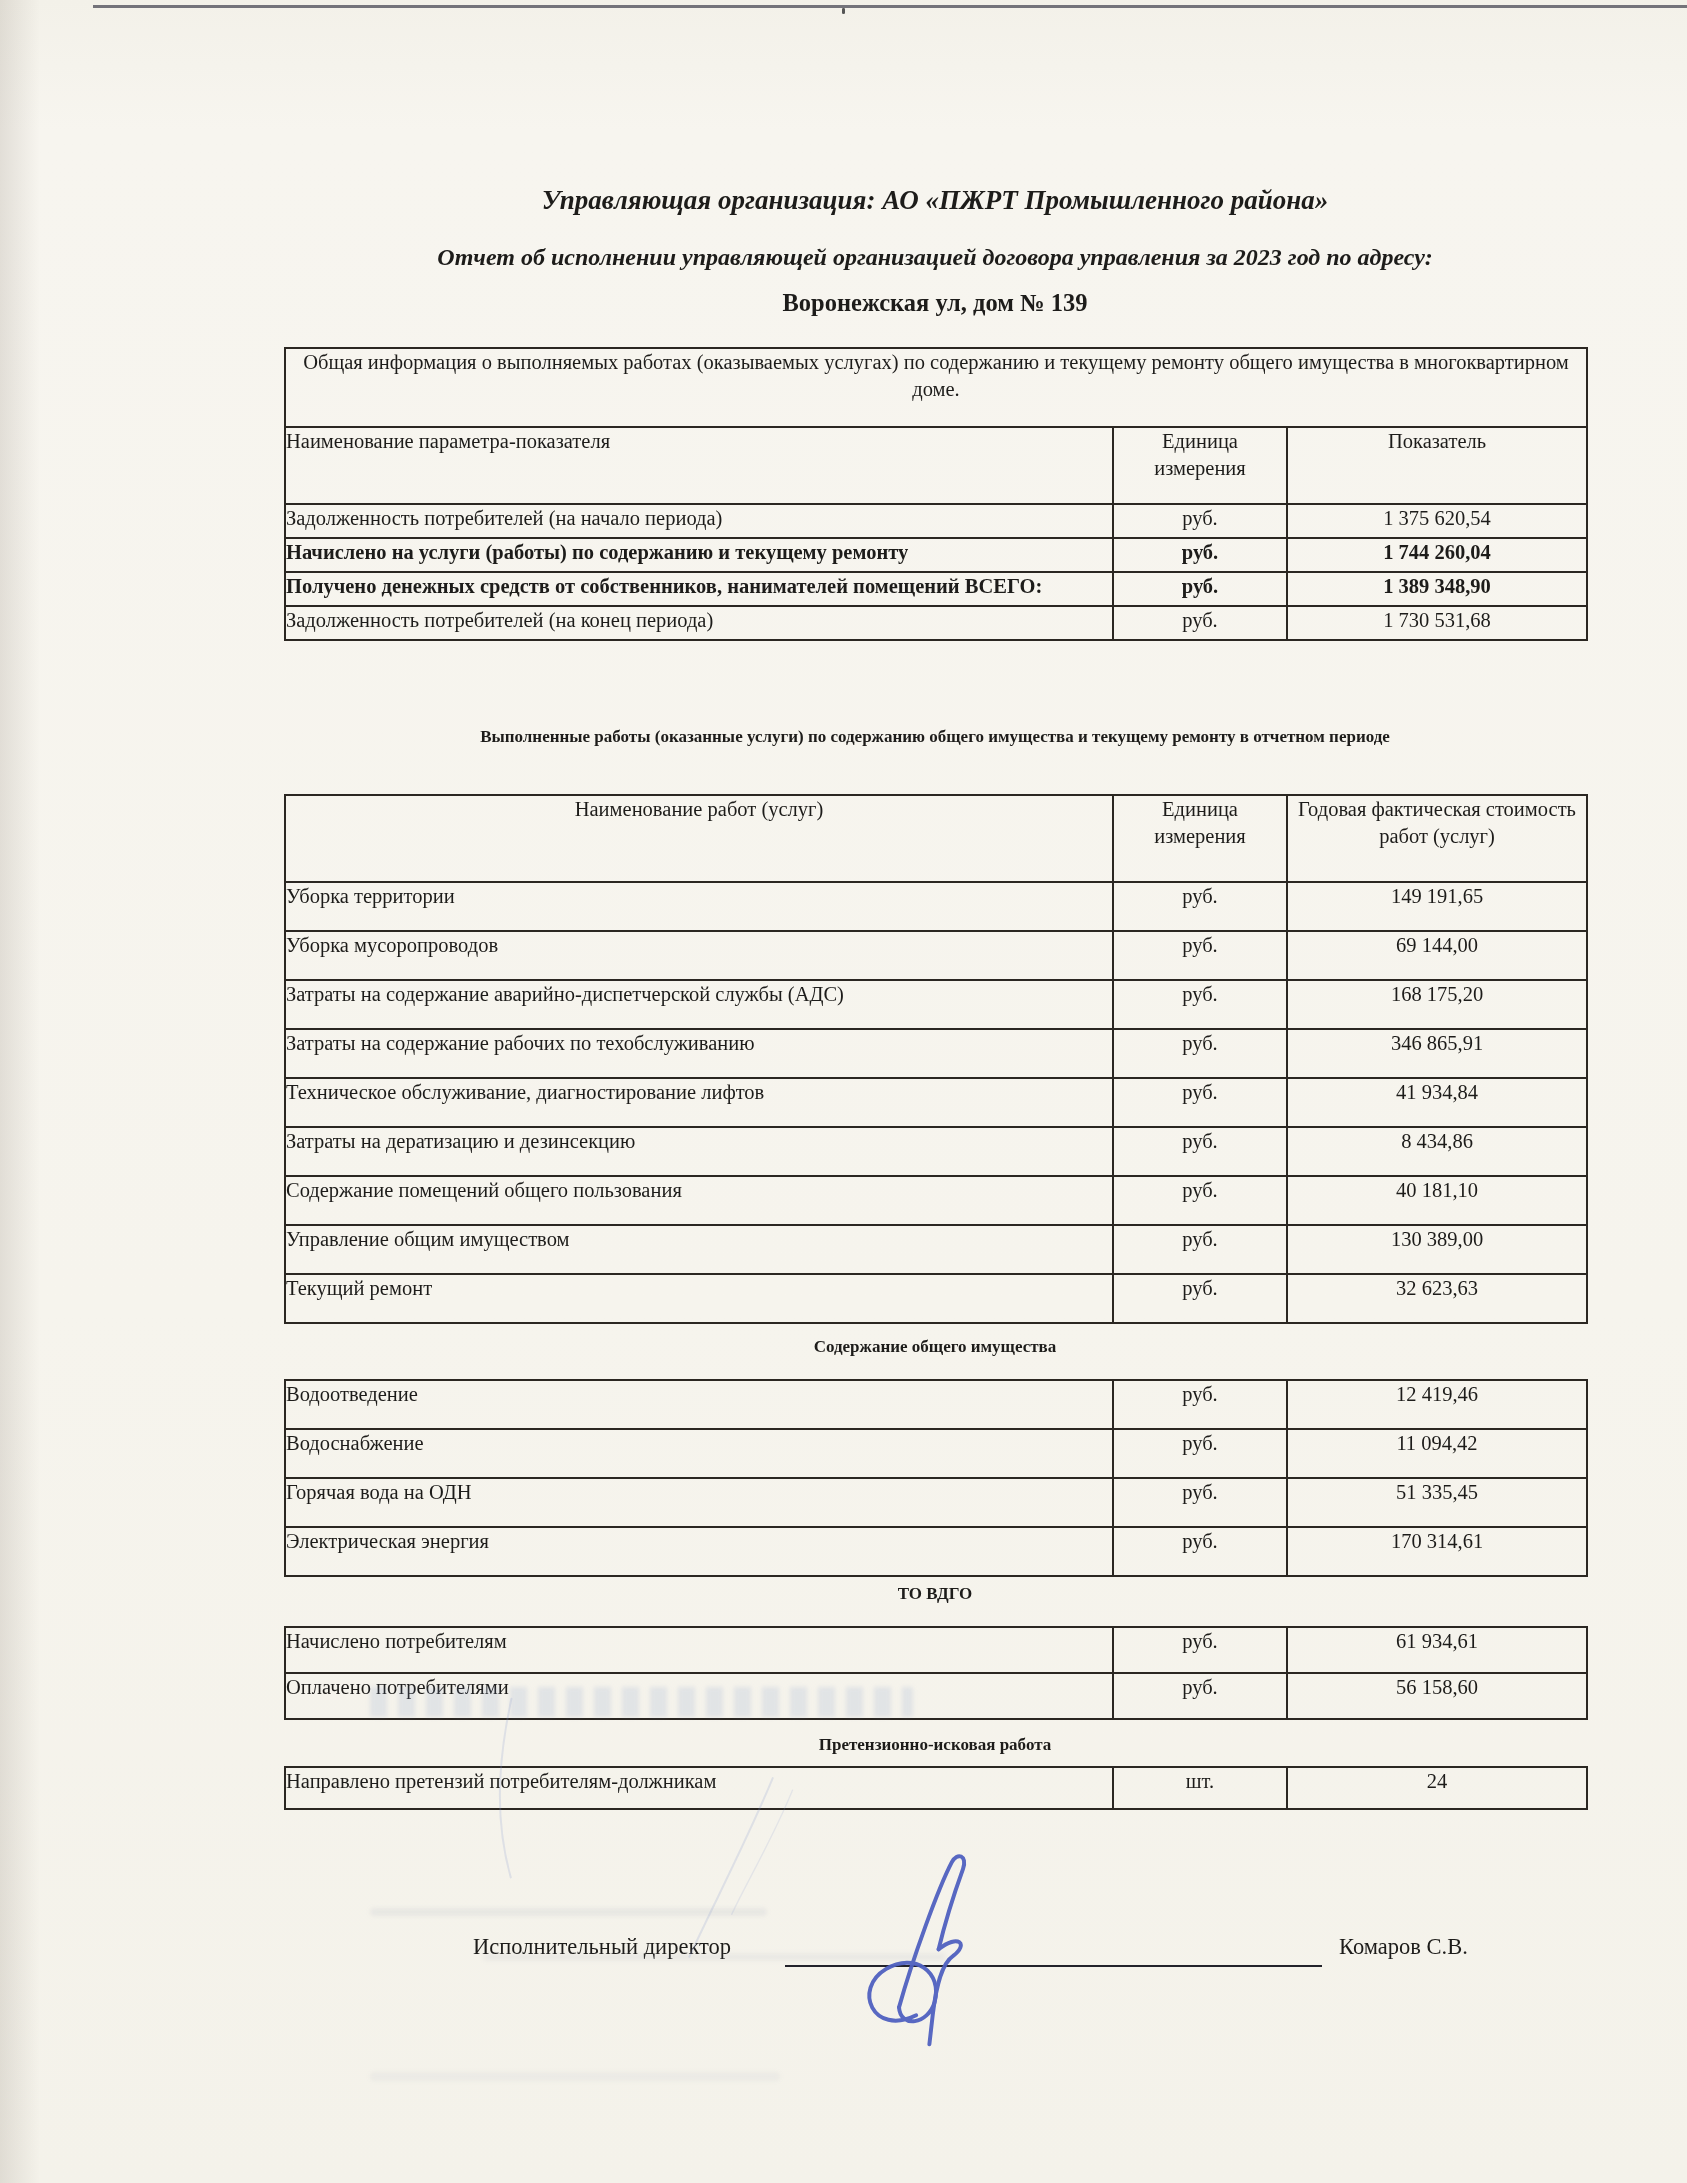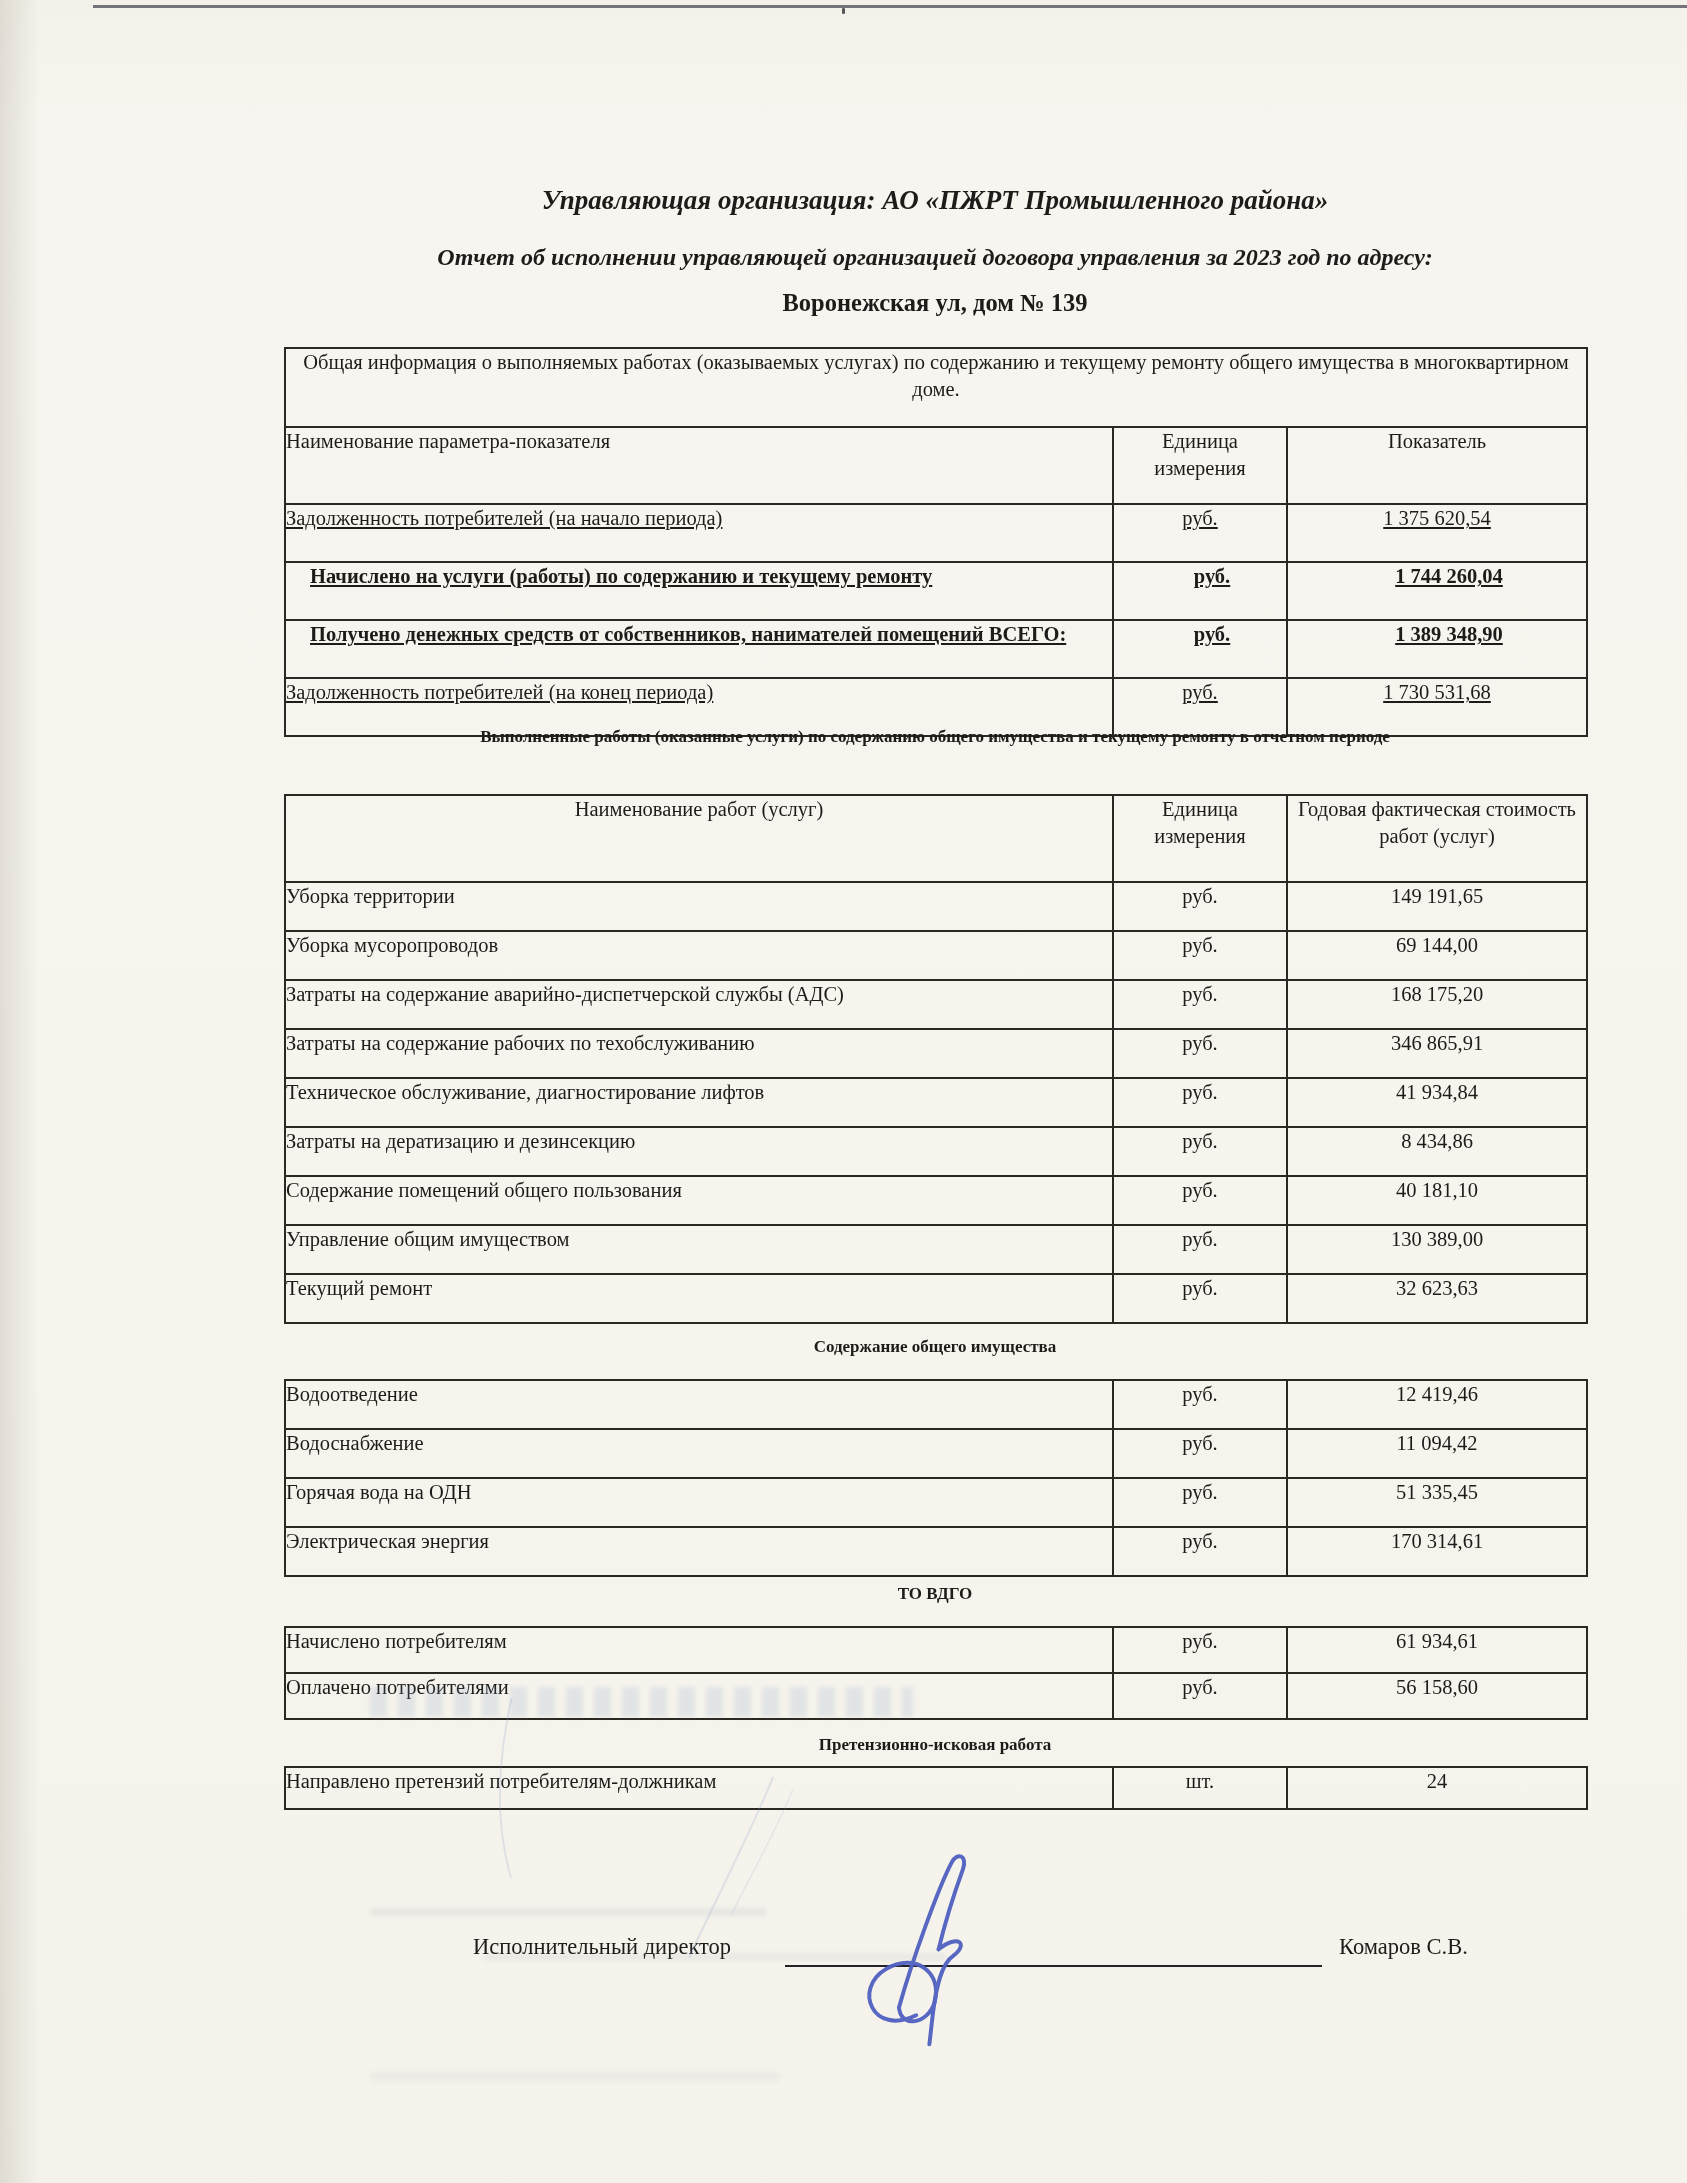--- a/index.html
+++ b/index.html
@@ -48,30 +48,30 @@
   .t4{top:1626px;}
   .t5{top:1766px;}
 
   .caption-cell{height:79px;text-align:center;font-weight:bold;font-size:22.5px;line-height:30px;
     padding:10.6px 66px 0 66px;}
   .t1 th{height:77px;vertical-align:middle;font-weight:bold;margin-top:42px;}
   .t2 th{height:87px;vertical-align:middle;font-weight:bold;text-align:center;line-height:29px;padding:0 9.3px;}
   th.th-left{text-align:left;padding-left:14.6px;}
   th.th-center{text-align:center;}
 
-  .t1 tr.data td{height:58px;text-decoration:underline;}
+  .t1 tr.data td{height:34px;}
   .t2 tr.data td{height:49px;}
   .t3 tr.data td{height:49px;margin-left:12px;}
   .t4 tr.data td{height:46px;border-radius:16px;}
   .t5 tr.data td{height:42px;}
 
   td.c-label{text-align:left;padding:9.3px 8px 0 14.6px;}
   td.c-unit{text-align:center;padding-top:9.3px;}
   td.c-val{text-align:center;padding-top:9.3px;}
-  tr.emph td{font-weight:bold;padding-left:24px;}
+  tr.emph td{font-weight:bold;}
 
   .signature{position:absolute;left:0;top:1929px;width:1302px;height:79px;}
   .sig-role{position:absolute;left:189px;top:5.3px;font-size:22.5px;}
   .sig-underline{position:absolute;left:501px;top:36px;width:537px;height:2px;background:#23232b;}
   .sig-name{position:absolute;left:1055px;top:5.3px;font-size:22.5px;}
   .sig-svg{position:absolute;left:554px;top:1849px;}
 
   .ghost-stamp{position:absolute;left:370px;top:1687px;width:543px;height:30px;
     background:repeating-linear-gradient(90deg,rgba(125,150,200,.16) 0 17px,rgba(125,150,200,0) 17px 28px);
     filter:blur(2px);border-radius:2.6px;}

